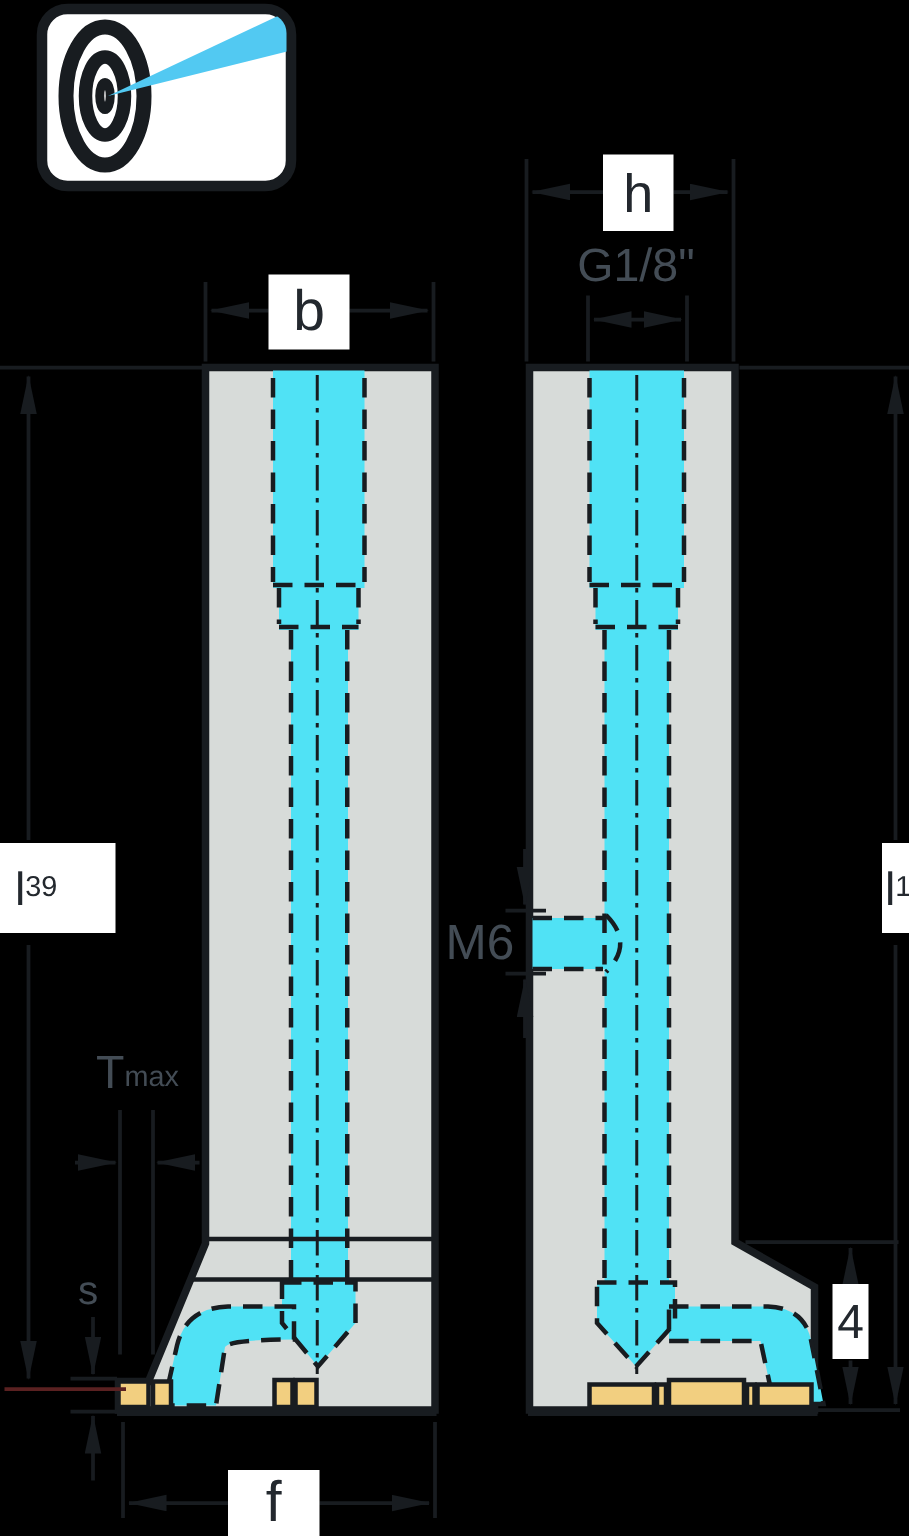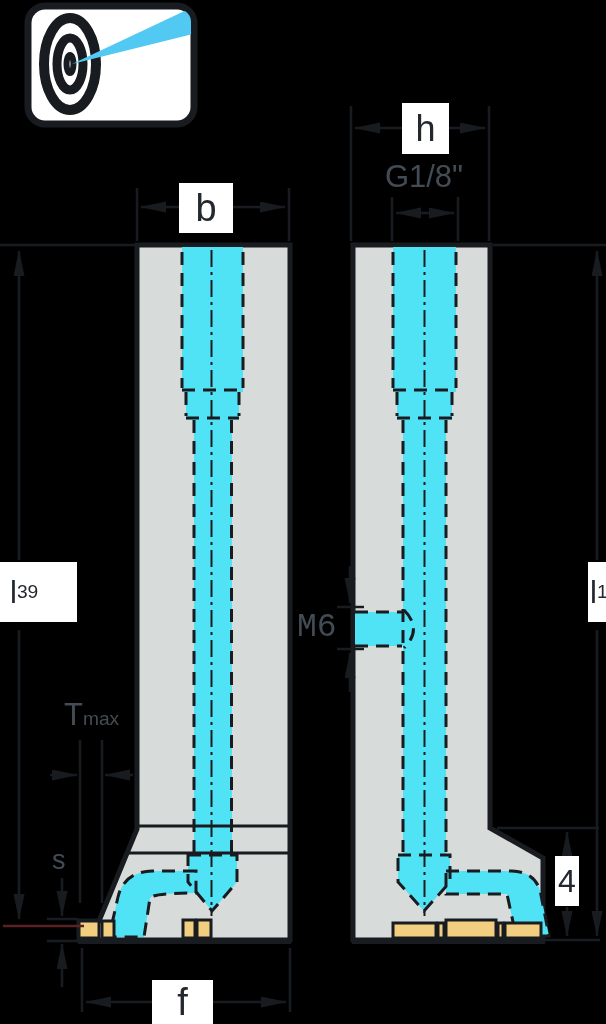--- a/index.html
+++ b/index.html
@@ -172,21 +172,21 @@
 </div>
 
 <div class="dim-box" style="left:402px;top:103px;width:47px;height:51px;font-size:36px;">
   <span>h</span>
 </div>
 
 <div class="dim-dark" style="left:368px;top:161px;width:112px;font-size:31px;text-align:center;">
   <span>G1/8"</span>
 </div>
 
-<div class="dim-dark" style="left:297px;top:611px;font-size:33px;font-family:Liberation Mono, monospace;">
+<div class="dim-dark" style="left:297px;top:611px;font-size:33px;">
   <span>M6</span>
 </div>
 
 <div class="dim-dark" style="left:64px;top:699px;font-size:31px;display:flex;">
   <span>T</span>
       <span class="sub">max</span>
 </div>
 
 <div class="dim-dark" style="left:52px;top:847px;font-size:27px;">
   <span>s</span>

